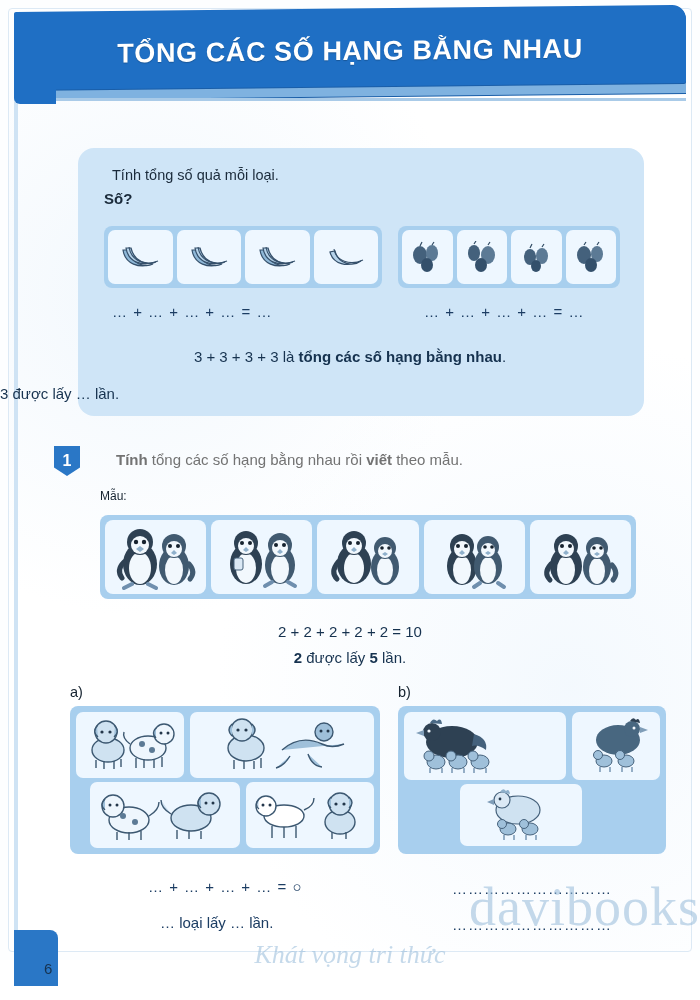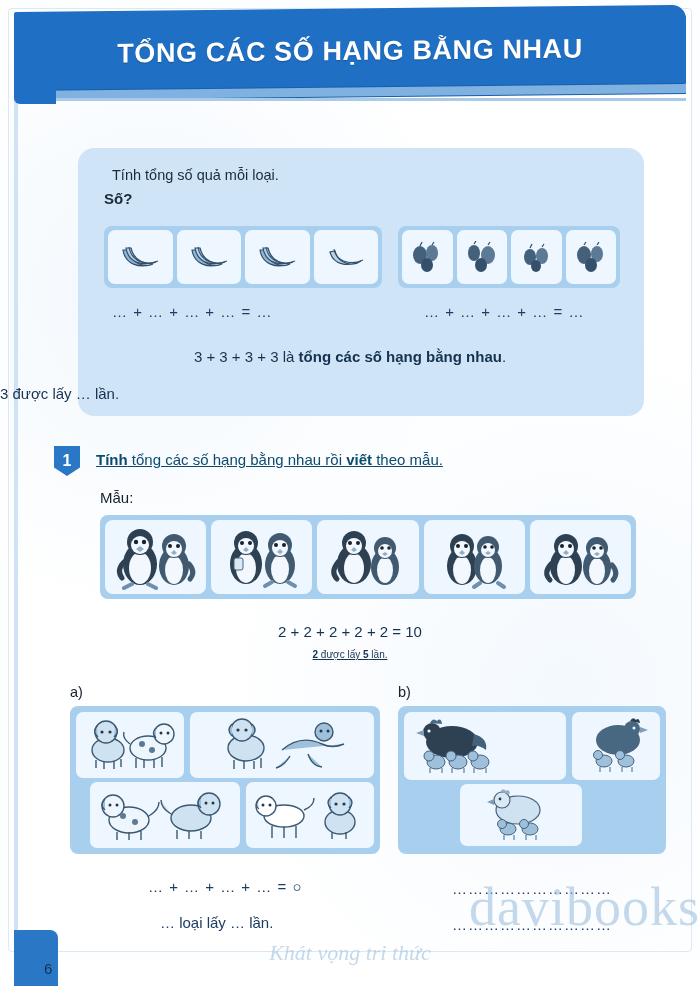--- a/index.html
+++ b/index.html
@@ -187,30 +187,29 @@
     color: #fff;
     font-size: 16px;
     font-weight: bold;
     display: flex;
     align-items: center;
     justify-content: center;
     clip-path: polygon(0 0, 100% 0, 100% 72%, 50% 100%, 0 72%);
   }
   .ex-text {
     position: absolute;
-    left: 96px; top: 451px;
-    font-size: 15px;
-    color: #0c4a6e;
-    text-decoration: underline;
+    left: 116px; top: 451px;
+    font-size: 15px;
+    color: #737373;
   }
   .ex-text b { font-weight: bold; }
   .mau-label {
     position: absolute;
     left: 100px; top: 489px;
-    font-size: 15px;
+    font-size: 12px;
     color: #14212e;
   }
 
   
   .pen-strip {
     position: absolute;
     left: 100px; top: 515px;
     width: 536px; height: 84px;
     background: #a8cfee;
     border-radius: 8px;
@@ -236,23 +235,22 @@
     width: 100%;
     text-align: center;
     font-size: 15px;
     color: #16324f;
   }
   .mau-times {
     position: absolute;
     left: 0; top: 649px;
     width: 100%;
     text-align: center;
-    font-size: 10px;
+    font-size: 15px;
     color: #16324f;
-    text-decoration: underline;
   }
   .mau-times b { font-weight: bold; }
 
   
   .label-a {
     position: absolute;
     left: 70px; top: 684px;
     font-size: 14.5px;
     color: #14212e;
   }
@@ -366,21 +364,21 @@
     font-family: "Liberation Serif", serif;
     font-size: 54px;
     color: rgba(150,186,216,0.55);
     letter-spacing: 1px;
     line-height: 1;
     text-align: right;
   }
   .wm-sub {
     font-family: "Liberation Serif", serif;
     font-style: italic;
-    font-size: 22px;
+    font-size: 26px;
     color: rgba(150,186,216,0.55);
     margin-top: 6px;
   }
 </style>
 </head>
 <body>
 
 <div id="page">
   <div class="paper-edge"></div>
 

